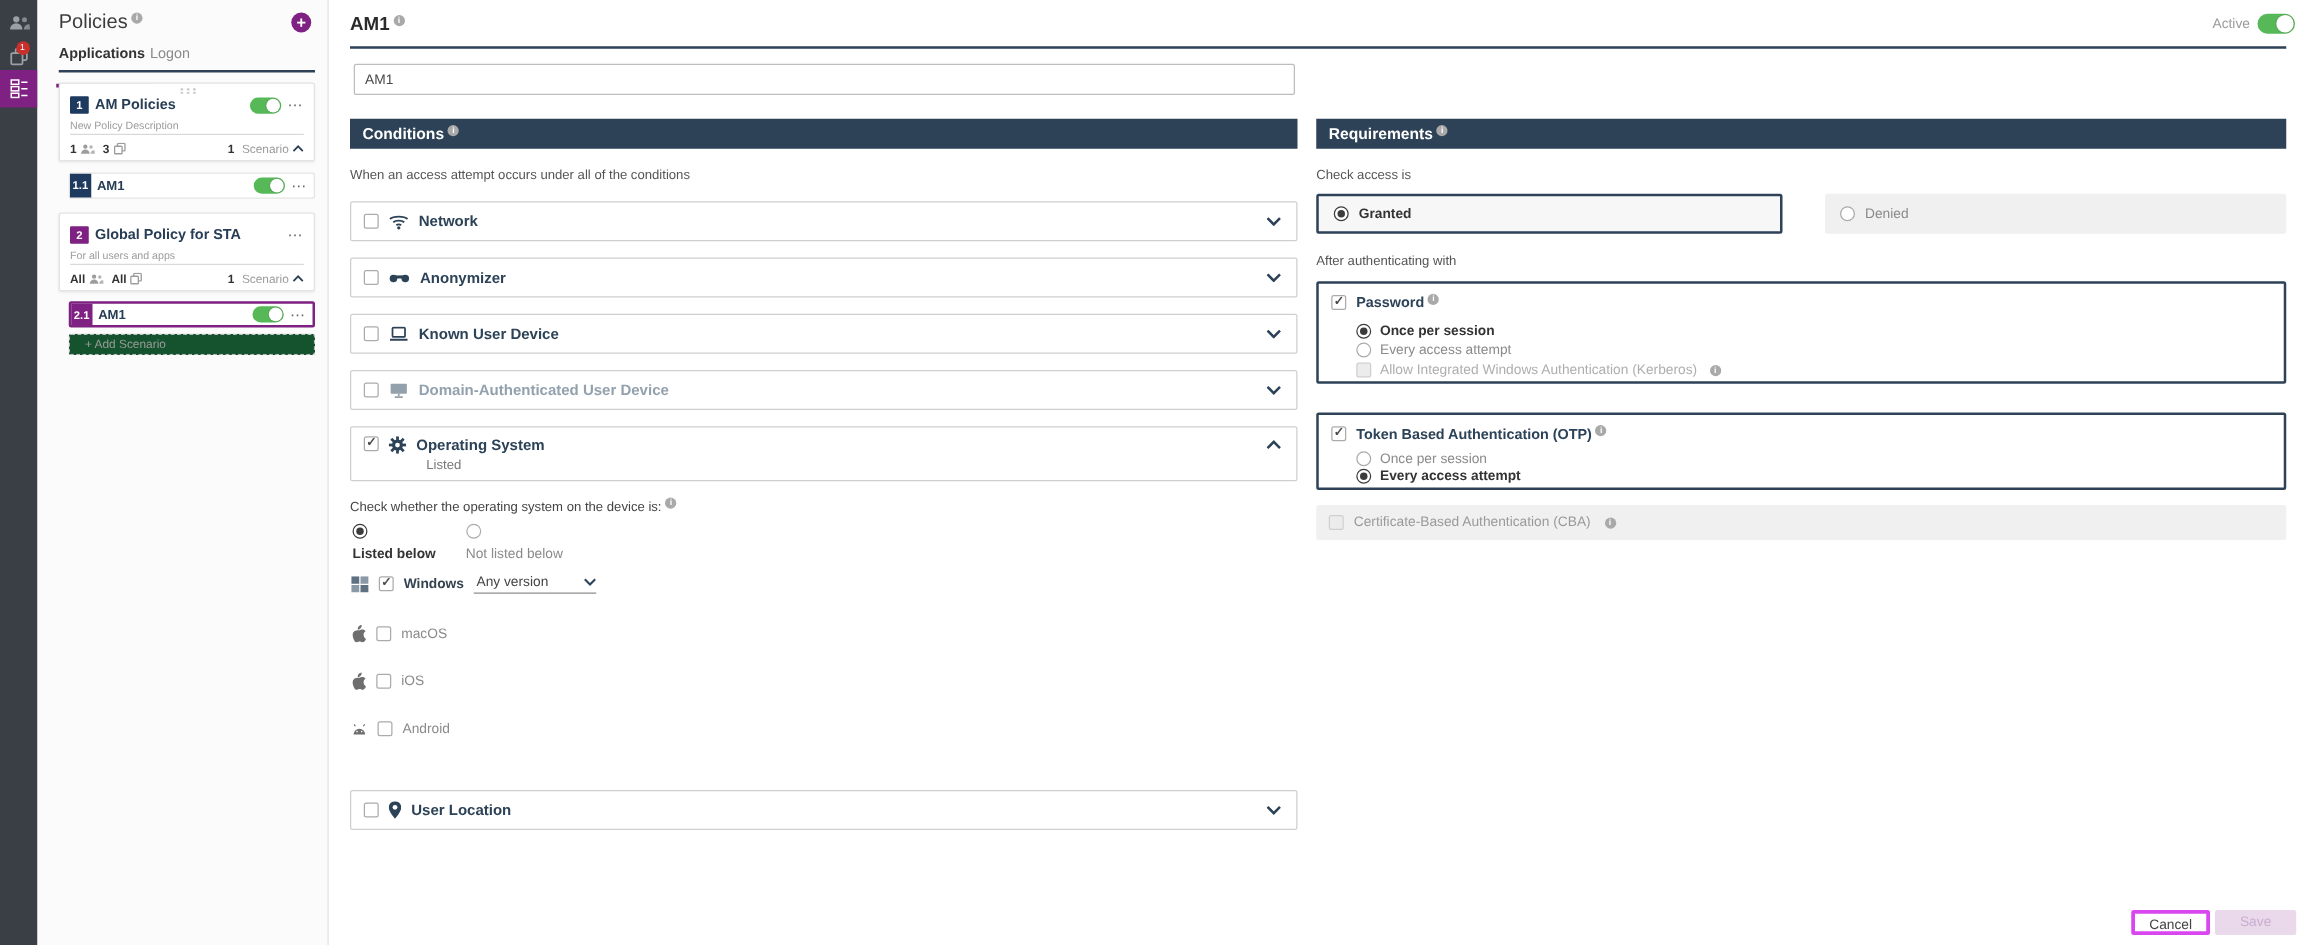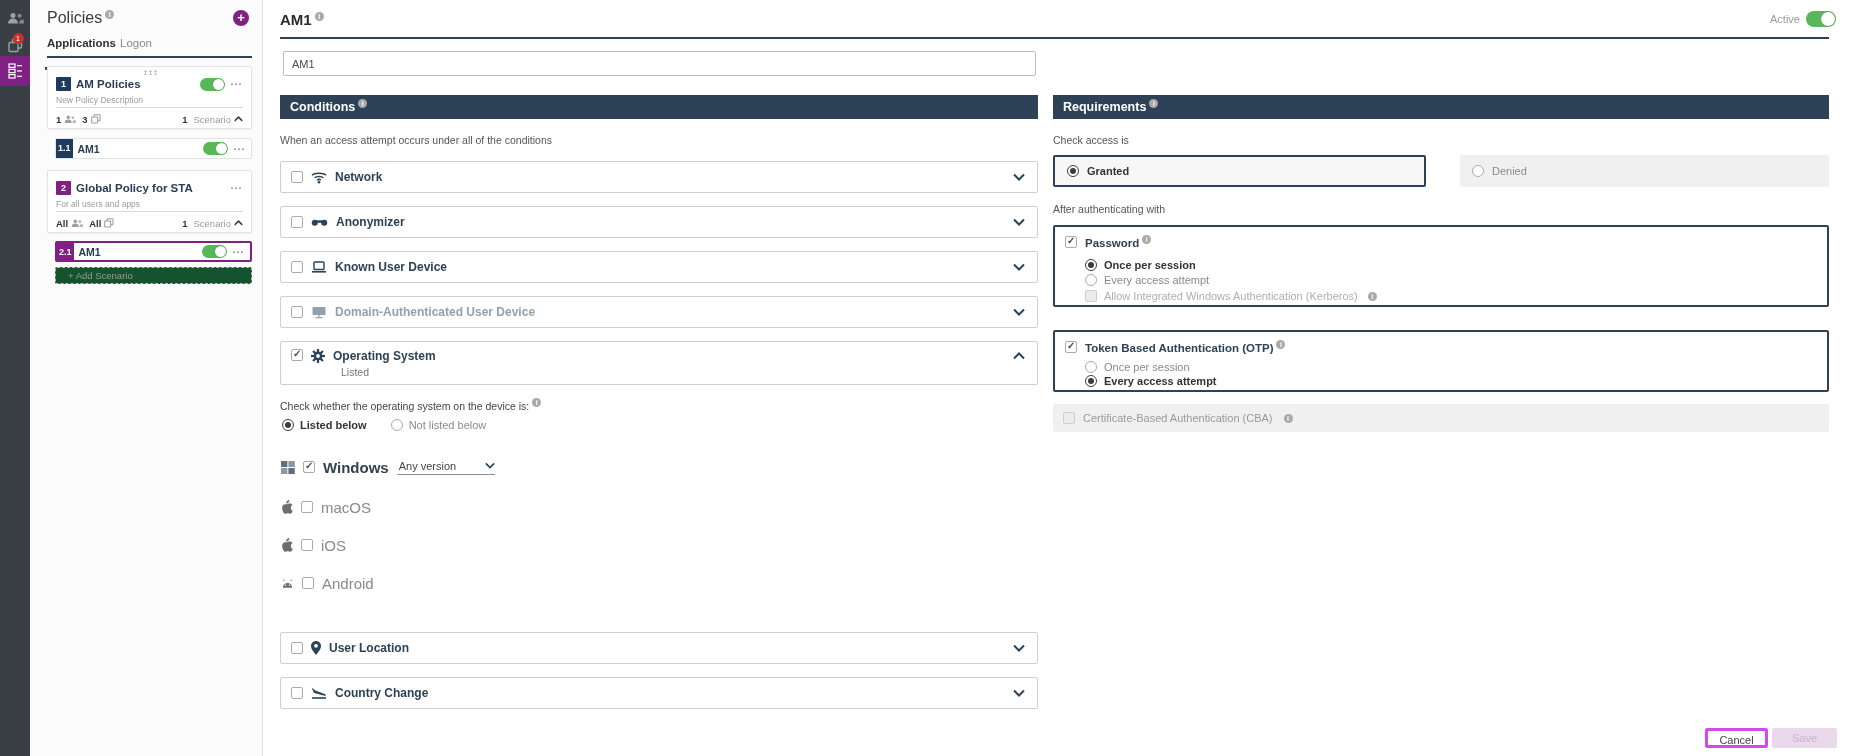--- a/index.html
+++ b/index.html
@@ -70,25 +70,25 @@
 
   .cb { width:12px; height:12px; border:1px solid #ababab; border-radius:2px; background:#fff; position:relative; flex:none; }
   .cb.on::after { content:"✓"; position:absolute; left:1px; top:-2px; font-size:10px; color:#4a4a4a; font-weight:bold; }
   .cb.dis { background:#ececec; border-color:#cfcfcf; }
   .rd { width:12px; height:12px; border:1px solid #ababab; border-radius:50%; background:#fff; position:relative; flex:none; display:inline-block; }
   .rd.on { border-color:#3c3c3c; }
   .rd.on::after { content:""; position:absolute; left:2px; top:2px; width:6px; height:6px; border-radius:50%; background:#3c3c3c; }
 
   .os-q { position:absolute; left:280px; top:398px; font-size:10.5px; color:#444; }
   .os-radios { position:absolute; left:282px; top:419px; display:flex; gap:24px; align-items:center; font-size:11px; }
-  .os-radios .opt { display:flex; gap:6px; align-items:flex-start; }
+  .os-radios .opt { display:flex; gap:6px; align-items:flex-start;flex-direction:column; }
   .lbl-strong { font-weight:bold; color:#333; }
   .lbl-mute { color:#8a8a8a; }
   .os-row { position:absolute; left:281px; display:flex; align-items:center; gap:8px; height:16px; }
-  .os-name { font-size:15px; font-weight:bold; color:#33424f; }
+  .os-name { font-size:11px; font-weight:bold; color:#33424f; }
   .os-name.mute { font-weight:normal; color:#8a8a8a; }
   .dd { position:relative; width:98px; border-bottom:1px solid #8f8f8f; font-size:11px; color:#444; padding:1px 14px 2px 2px; }
   .dd svg { position:absolute; right:0; top:3px; }
 
   
   .acc-box { position:absolute; top:155px; height:32px; display:flex; align-items:center; gap:8px; padding:0 12px; font-size:11px; }
   .acc-box.sel { left:1053px; width:373px; background:#f7f7f7; border:2px solid #2d4257; border-radius:2px; }
   .acc-box.plain { left:1460px; width:369px; background:#f0f0f0; border-radius:2px; }
   .meth-box { position:absolute; left:1053px; width:776px; background:#fff; border:2px solid #2d4257; border-radius:2px; }
   .meth-head { position:absolute; left:10px; top:8px; display:flex; gap:8px; align-items:center; }
@@ -414,35 +414,20 @@
         </svg>
       </span>
     <span class="cond-label">User Location</span>
     <span class="chev">
         <svg width="12" height="8" viewBox="0 0 12 7">
           <path d="M1 1 L6 6 L11 1" stroke="#2c4257" stroke-width="2" fill="none"></path>
         </svg>
       </span>
   </div>
 
-  <div class="cond-row" style="top:677px;">
-    <span class="cb"></span>
-    <span>
-        <svg width="16" height="12" viewBox="0 0 16 12">
-          <path d="M1 .8l3.4 2.6 8.6 3.4c1.4.5 2 .9 1.8 1.5-.2.6-1 .6-2.1.3L3.2 6 1.6 3z" fill="#2c4257"></path>
-          <path d="M1 11h14" stroke="#2c4257" stroke-width="1.6"></path>
-        </svg>
-      </span>
-    <span class="cond-label">Country Change</span>
-    <span class="chev">
-        <svg width="12" height="8" viewBox="0 0 12 7">
-          <path d="M1 1 L6 6 L11 1" stroke="#2c4257" stroke-width="2" fill="none"></path>
-        </svg>
-      </span>
-  </div>
 
   <div class="sec-bar" style="left:1053px; top:95px; width:776px;"><span>Requirements</span><span class="info">i</span></div>
   <div class="sec-note" style="left:1053px; top:134px;">Check access is</div>
 
   <div class="acc-box sel">
     <span class="rd on"></span>
     <span class="lbl-strong">Granted</span>
   </div>
   <div class="acc-box plain">
     <span class="rd"></span>

